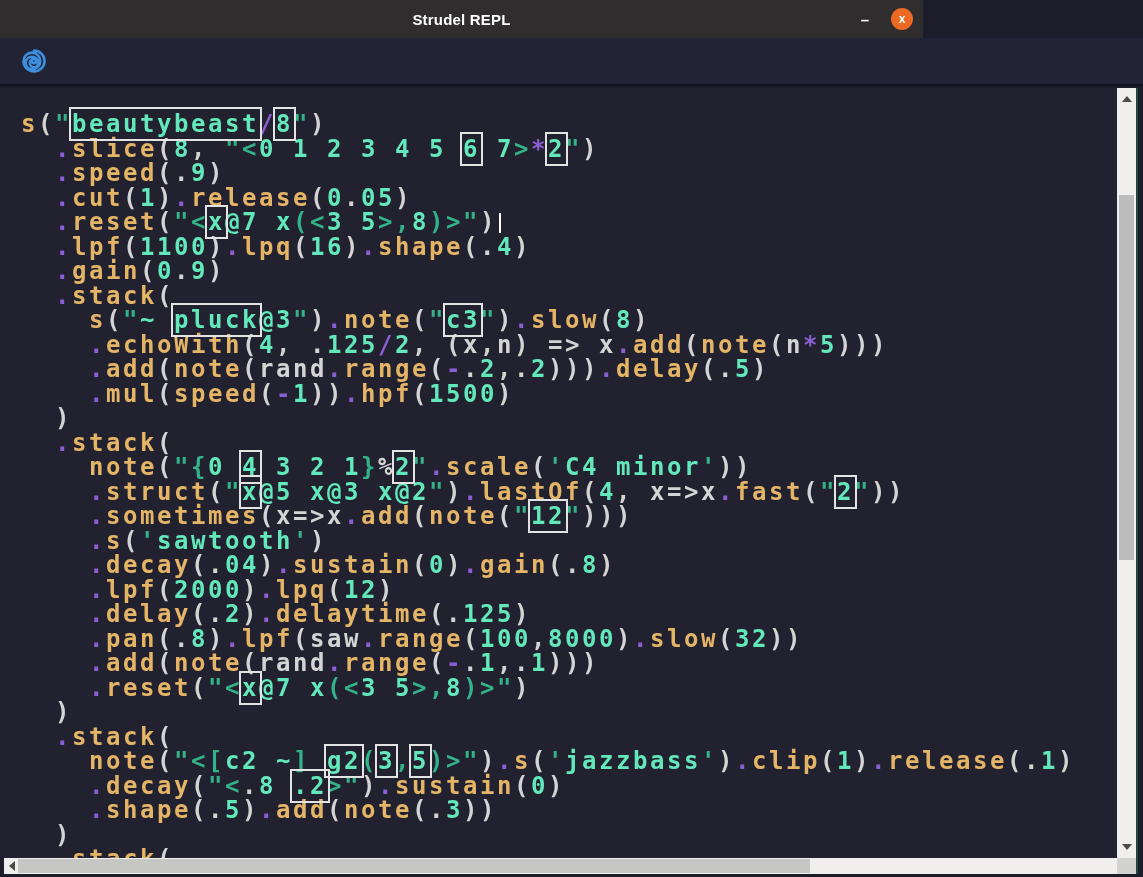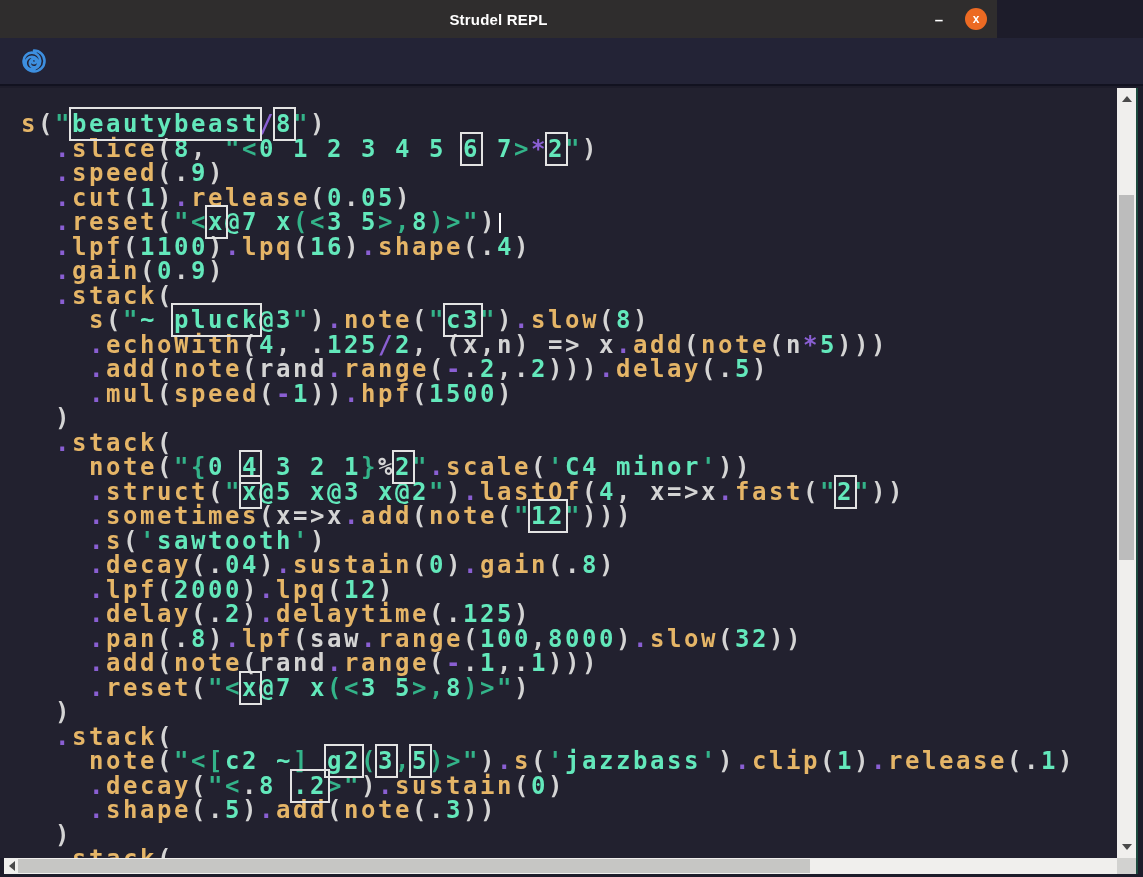--- a/index.html
+++ b/index.html
@@ -2,21 +2,21 @@
 <html style="--tok-orange: #e5b567; --tok-mint: #63e8bb; --tok-teal: #33b389; --tok-purple: #8a5fd3; --tok-white: #d4d4d4; --close-bg: #ec6a23;"><head>
 <meta charset="utf-8">
 <style>
   html,body{margin:0;padding:0}
   body{
     width:1143px;height:877px;position:relative;overflow:hidden;
     background:#1d1c2a;font-family:"Liberation Sans",sans-serif;
   }
   
   .titlebar{
-    position:absolute;top:0;left:0;width:997px;height:38px;
+    position:absolute;top:0;left:0;width:923px;height:38px;
     background:#2f2d2d;display:flex;align-items:center;justify-content:center;text-align:right;
   }
   .title{color:#ffffff;font-weight:bold;font-size:15px;letter-spacing:.2px}
   .win-min{
     position:absolute;right:44px;top:0;height:38px;width:28px;
     display:flex;align-items:center;justify-content:center;
     color:#ffffff;font-weight:bold;font-size:15px;cursor:default;
   }
   .win-close{
     position:absolute;right:10px;top:8px;width:22px;height:22px;border-radius:50%;

